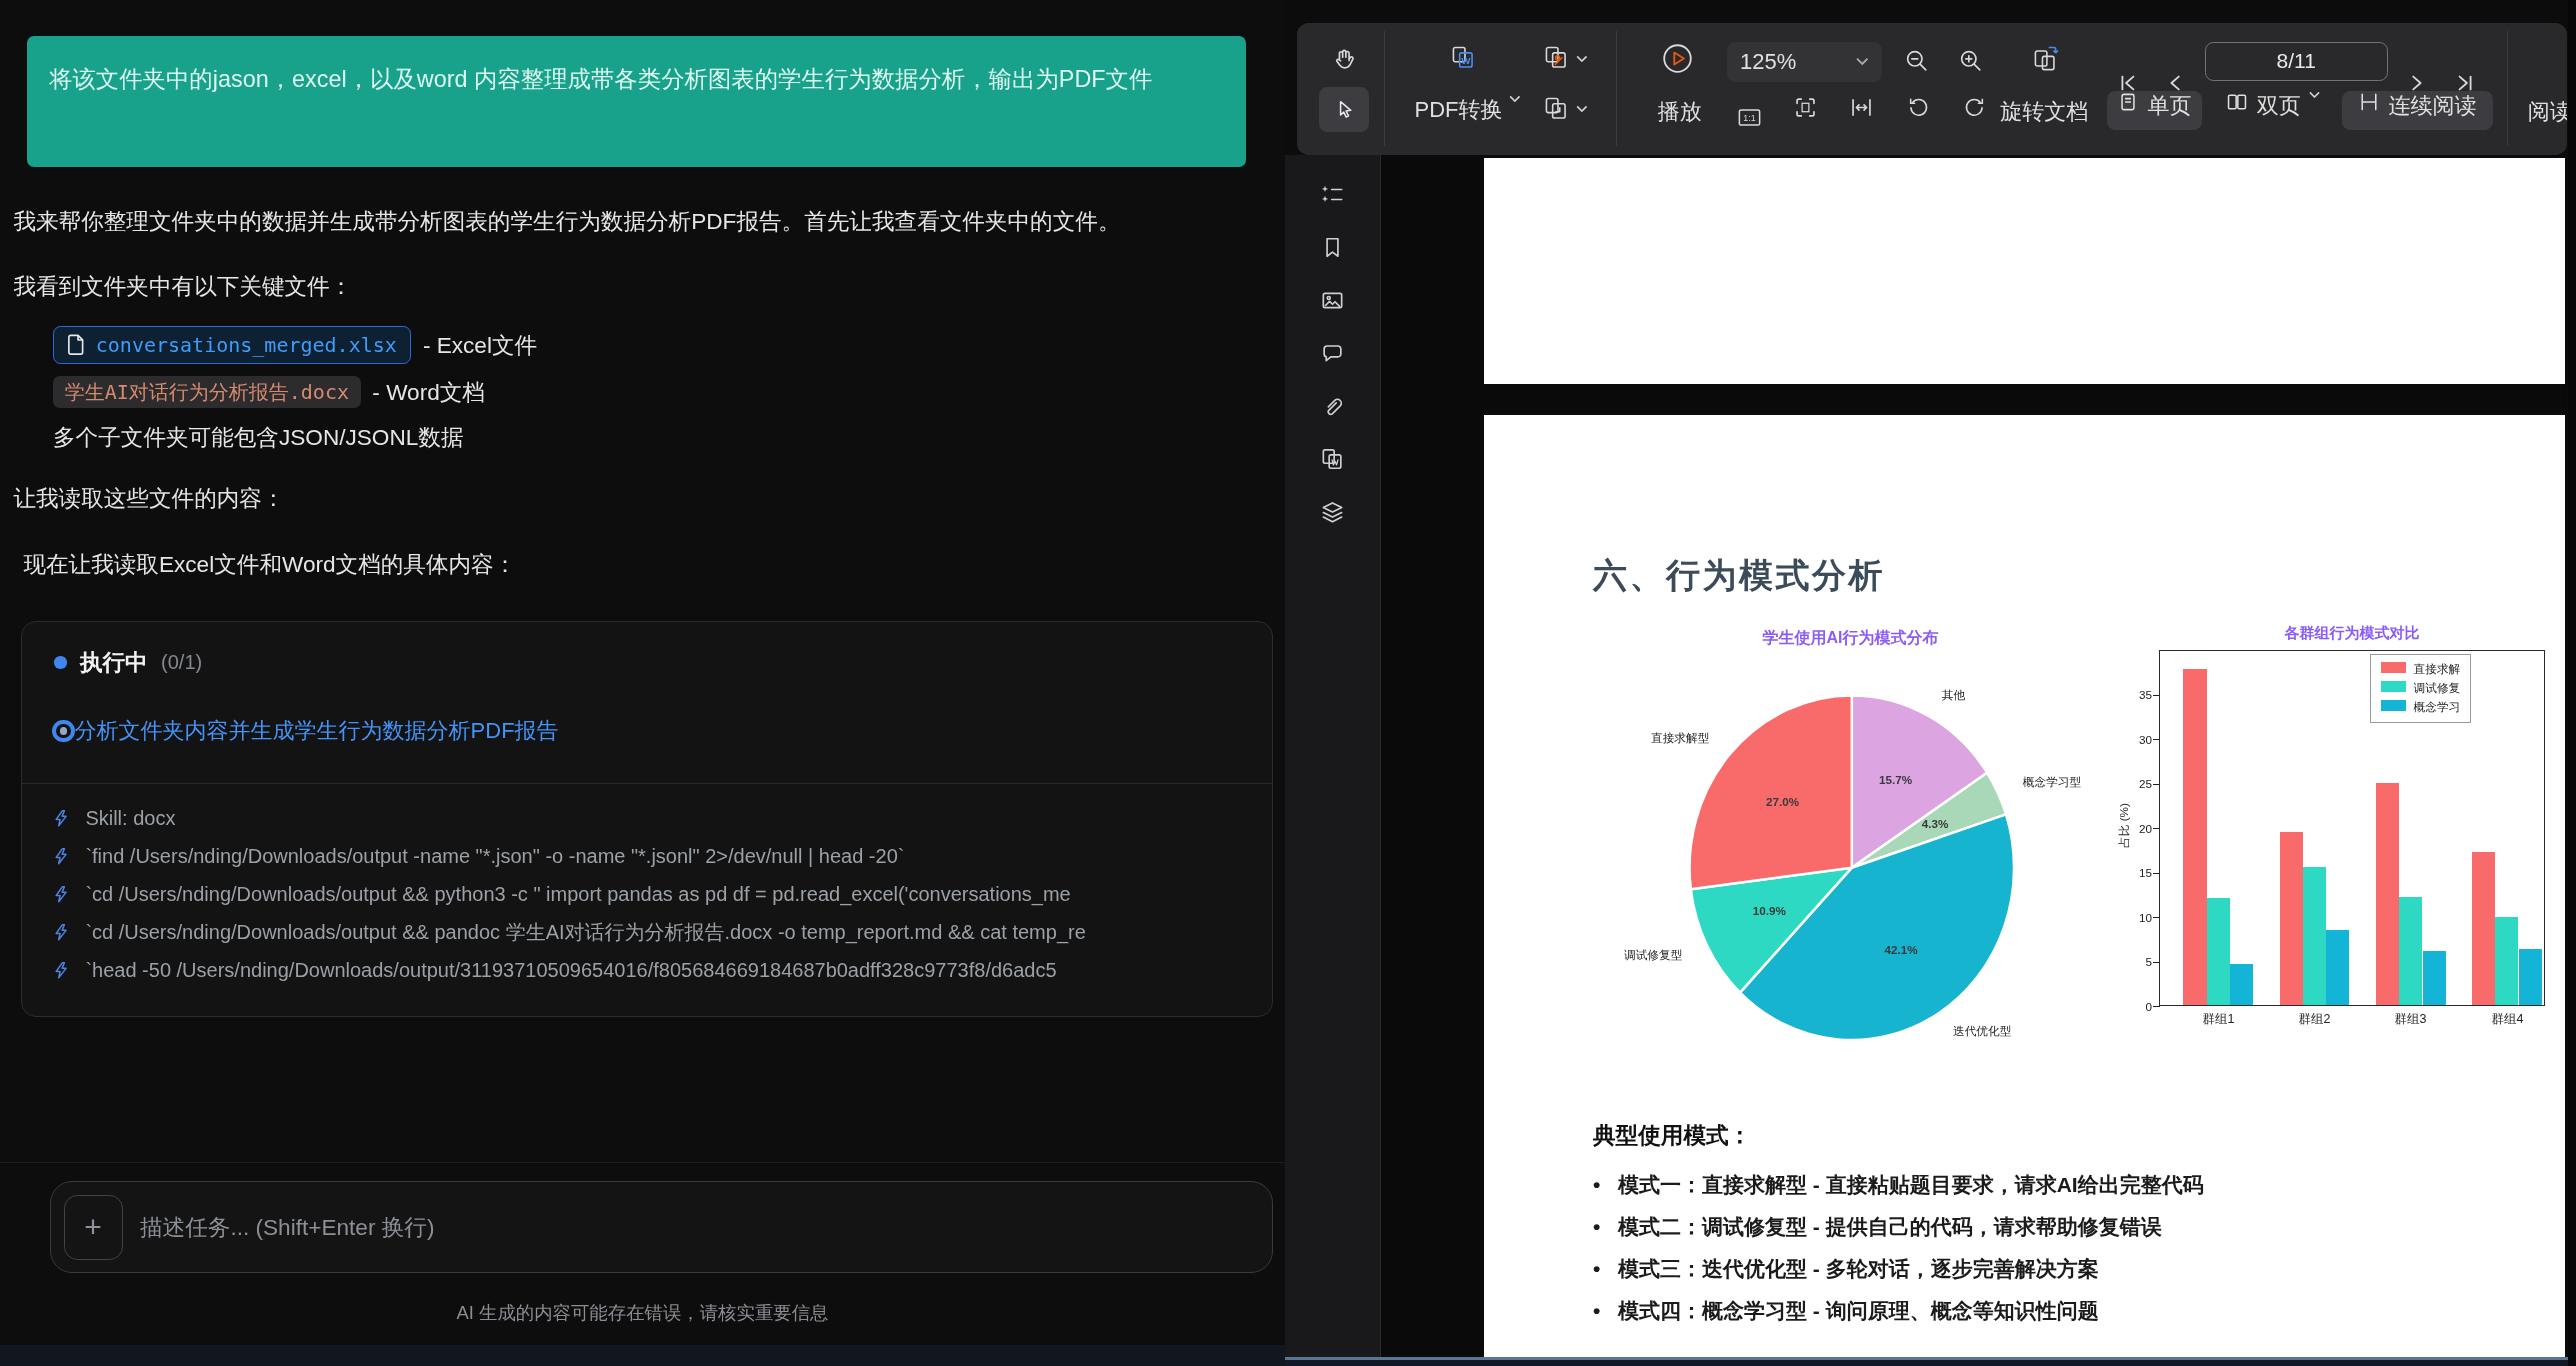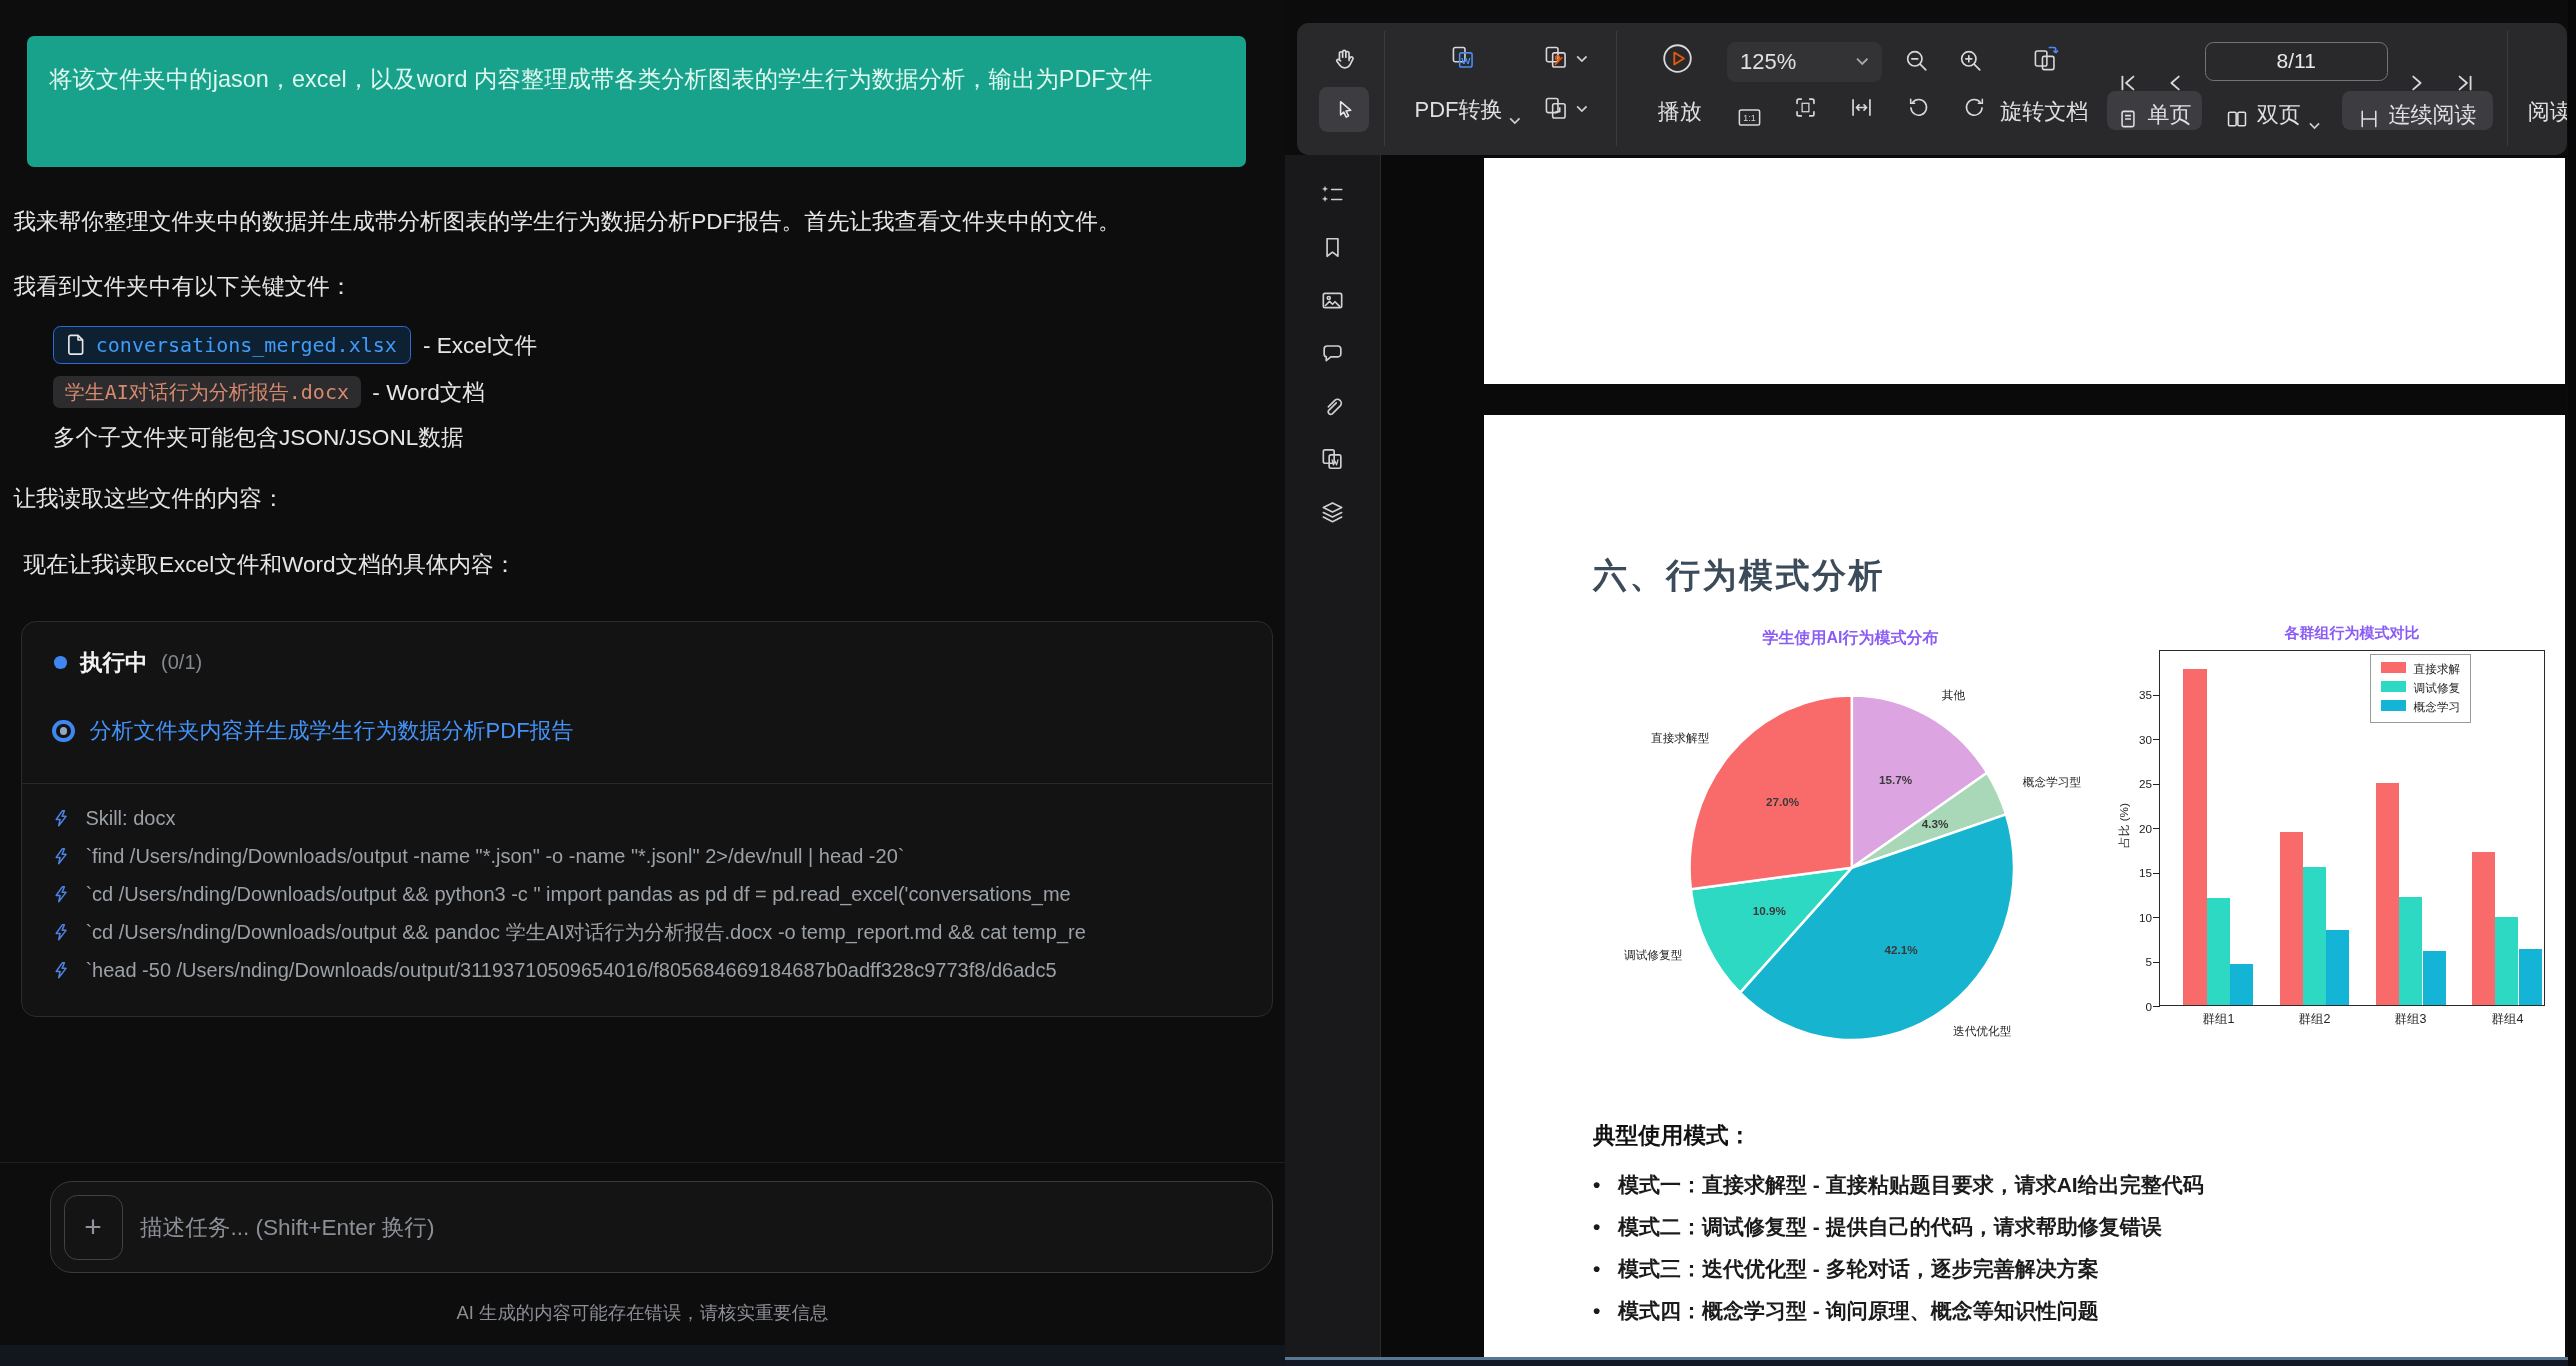--- a/index.html
+++ b/index.html
@@ -15,41 +15,41 @@
   .chip-blue .fname { font-family:"DejaVu Sans Mono",monospace; font-size:20px; color:#419bf9; }
   .chip-gray { display:inline-flex; align-items:center; height:32px; padding:0 11.7px; background:#2c2c2e; border-radius:6.7px; }
   .chip-gray .fname { font-family:"DejaVu Sans Mono",monospace; font-size:20px; color:#d88a6e; }
   .chip-suffix { font-size:22.6px; color:#e6e6e6; }
 
   .task-panel { position:absolute; left:21px; top:621px; width:1252px; height:396px; background:#131314; border:1.3px solid #2c2c2e; border-radius:15px; overflow:hidden; }
   .status-row { position:absolute; left:32px; top:25px; display:flex; align-items:center; gap:13.4px; }
   .status-dot { width:12.5px; height:12.5px; border-radius:50%; background:#3f86f0; }
   .status-title { font-size:22.6px; font-weight:bold; color:#f2f2f2; }
   .status-progress { font-size:20px; color:#85898f; }
-  .task-row { position:absolute; left:30px; top:94px; display:flex; align-items:center; gap:15px; }
+  .task-row { position:absolute; left:30px; top:94px; display:flex; align-items:center; gap:0; }
   .radio { width:22.6px; height:22.6px; border-radius:50%; border:4.2px solid #3f86f0; display:flex; align-items:center; justify-content:center; }
   .radio i { width:7.5px; height:7.5px; border-radius:50%; background:#93a7c4; }
   .task-text { font-size:22px; color:#4493f8; }
   .panel-divider { position:absolute; left:0; top:161px; width:100%; height:1.3px; background:#28282a; }
   .steps-wrap { position:absolute; left:0; top:177px; width:100%; }
   .step { height:38px; display:flex; align-items:center; gap:15px; padding-left:30px; white-space:nowrap; overflow:hidden; }
   .step-text { font-size:20px; color:#9ba1a6; }
 
   .input-divider { position:absolute; left:0; top:1162px; width:1285px; height:0.8px; background:#1f1f22; }
   .inputbox { position:absolute; left:50px; top:1181px; width:1223px; height:92px; border:1.3px solid #3a3a3d; background:#141415; border-radius:22px; display:flex; align-items:center; }
   .plus-btn { position:absolute; left:12.5px; top:12.5px; width:59px; height:65px; border:1.3px solid #434346; border-radius:13.4px; display:flex; align-items:center; justify-content:center; font-size:30px; color:#8f9398; }
   .placeholder { margin-left:89px; font-size:22.6px; color:#8c9096; }
   .chat-footer { position:absolute; left:0; top:1300px; width:1285px; text-align:center; font-size:18.4px; color:#8b8f94; }
   .chat-bottom { position:absolute; left:0; top:1345px; width:1285px; height:22px; background:#12161f; }
 
   
   .pdf { position:absolute; left:1285px; top:0; width:1291px; height:1367px; background:#0c0c0d; overflow:hidden; }
   .toolbar { position:absolute; left:11.7px; top:22.6px; width:1270px; height:132px; background:#29292b; border-radius:11.7px; overflow:hidden; }
   .tb { position:absolute; display:flex; align-items:center; justify-content:center; }
-  .tb-label { font-size:22px; color:#e0e0e0; white-space:nowrap; display:flex; align-items:flex-end; gap:6.7px; }
+  .tb-label { font-size:22px; color:#e0e0e0; white-space:nowrap; display:flex; align-items:flex-start; gap:6.7px; }
   .tb-btn-hl { background:#3d3d41; border-radius:8.4px; }
   .tb-vdiv { position:absolute; top:8.4px; bottom:8.4px; width:1.3px; background:#3b3b3f; }
   .zoom-box { position:absolute; left:430px; top:19px; width:155px; height:40px; background:#333336; border-radius:8.4px; display:flex; align-items:center; justify-content:space-between; padding:0 13.4px; font-size:22px; color:#e0e0e0; }
   .page-box { position:absolute; left:908px; top:19px; width:183px; height:39px; border:1.3px solid #73737a; border-radius:8.4px; display:flex; align-items:center; justify-content:center; font-size:21px; color:#e8e8e8; }
 
   .sidebar { position:absolute; left:0; top:155px; width:96px; height:1212px; background:#19191b; border-right:1.3px solid #2b2b2e; display:flex; flex-direction:column; align-items:center; padding-top:23.4px; gap:20px; }
   .sb-btn { width:33px; height:33px; display:flex; align-items:center; justify-content:center; }
 
   .page-area { position:absolute; left:96px; top:155px; width:1186px; height:1202px; background:#0a0a0b; overflow:hidden; }
   .page { position:absolute; left:103px; width:1081px; background:#ffffff; }

